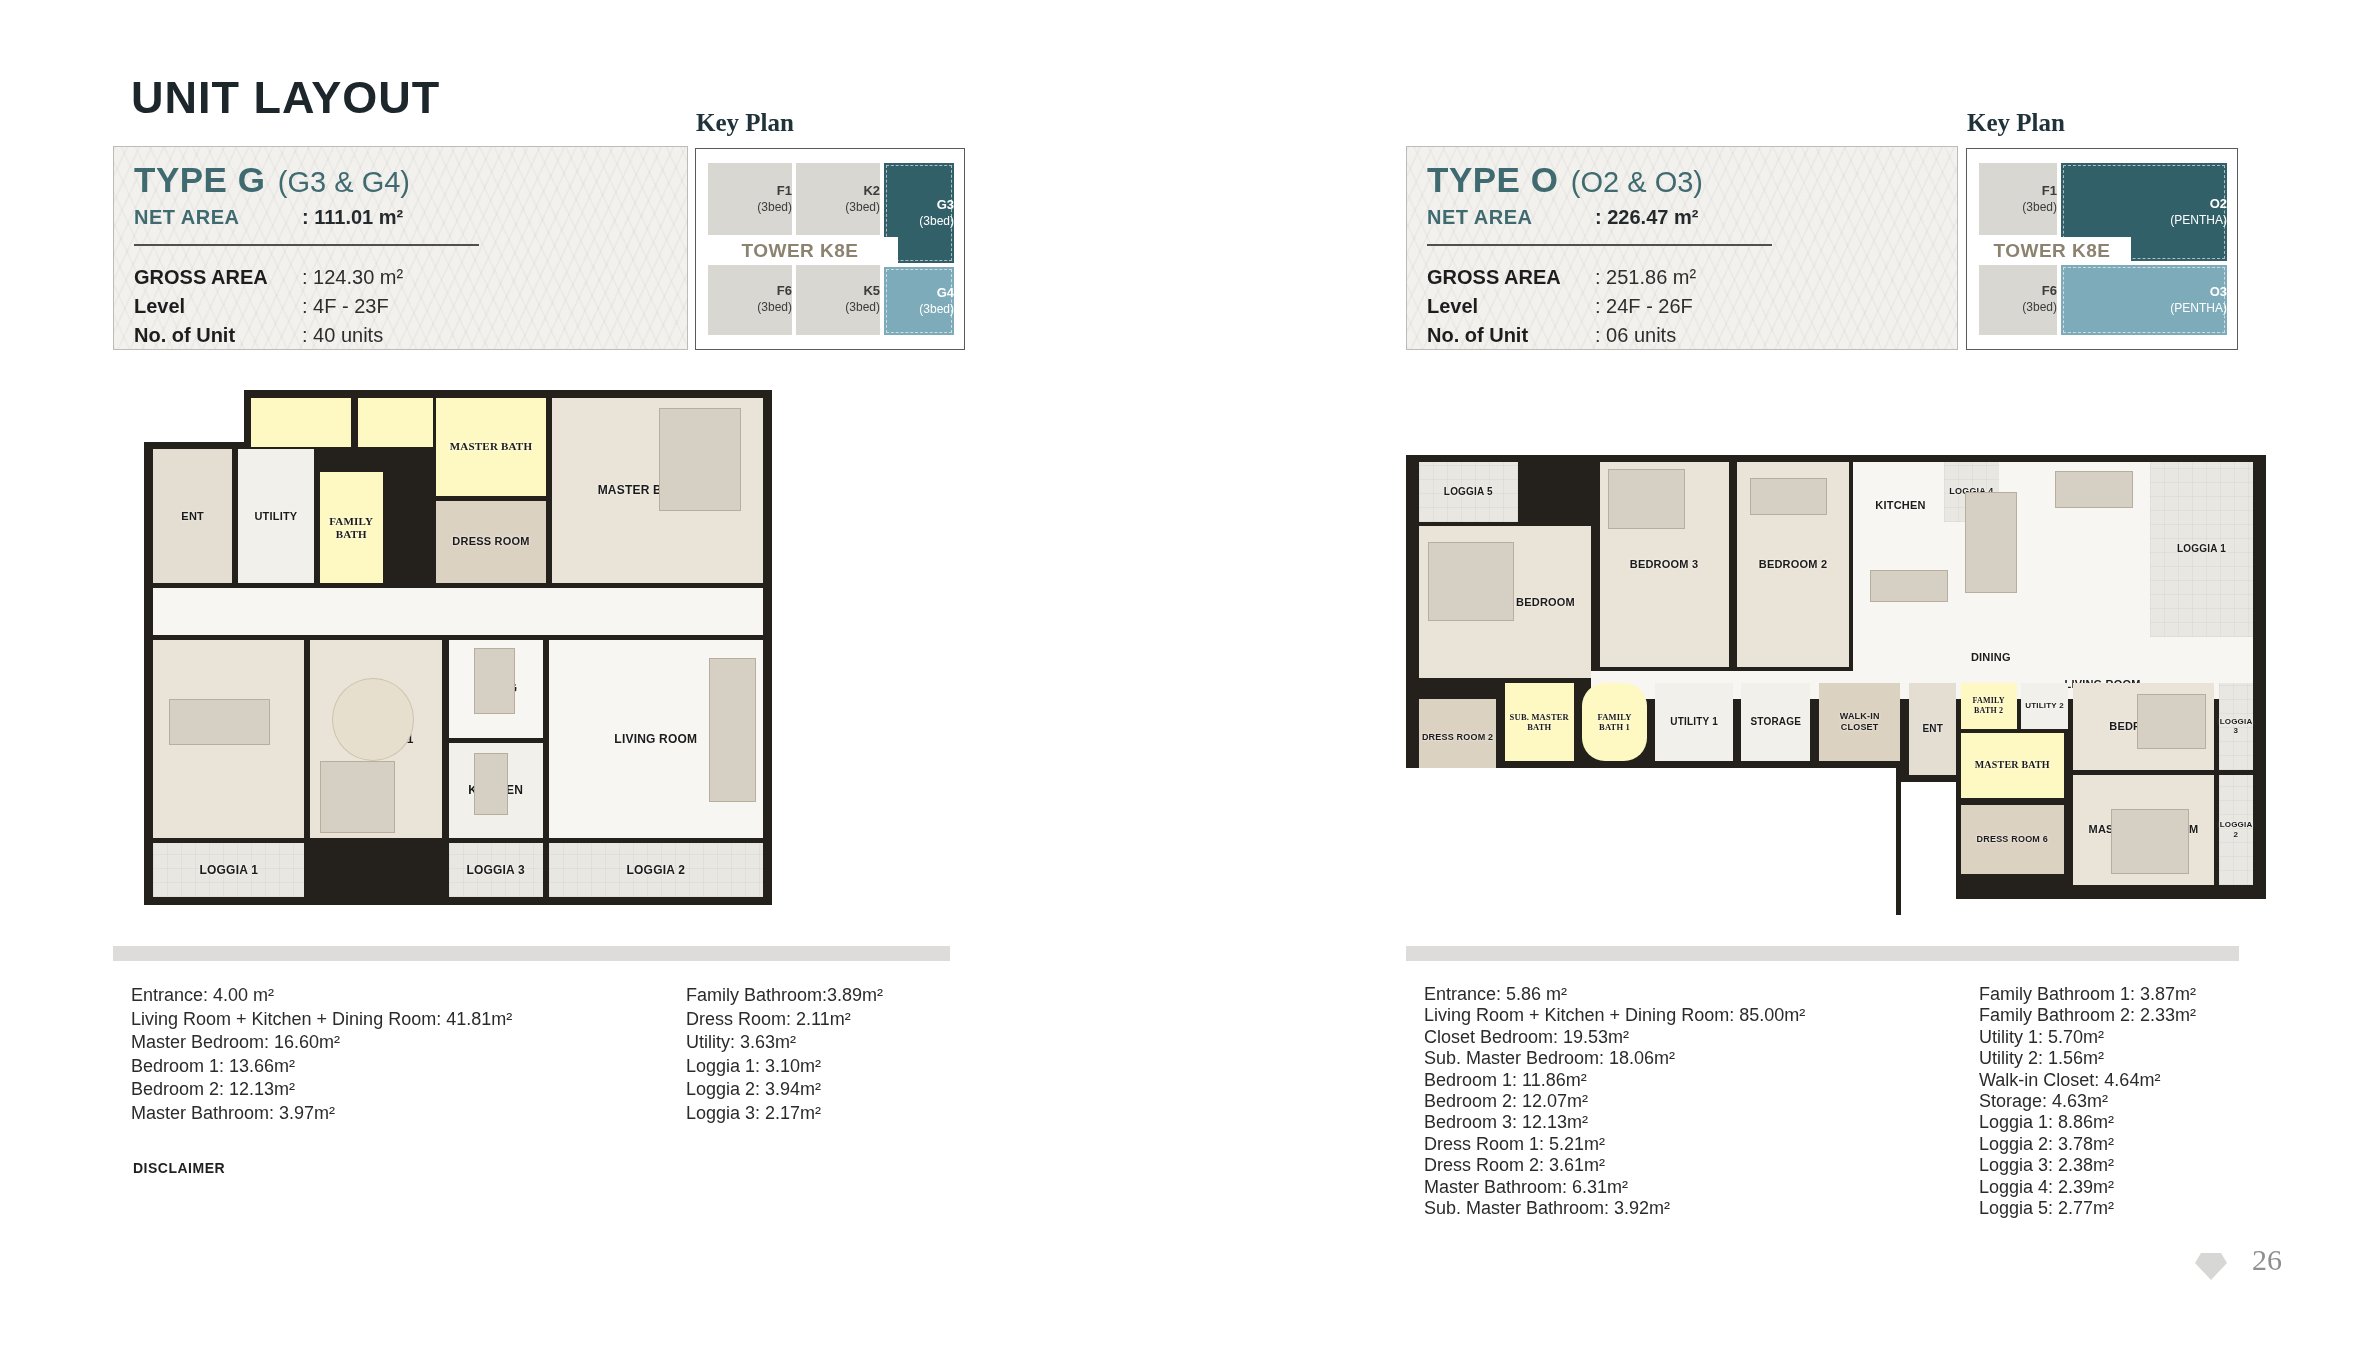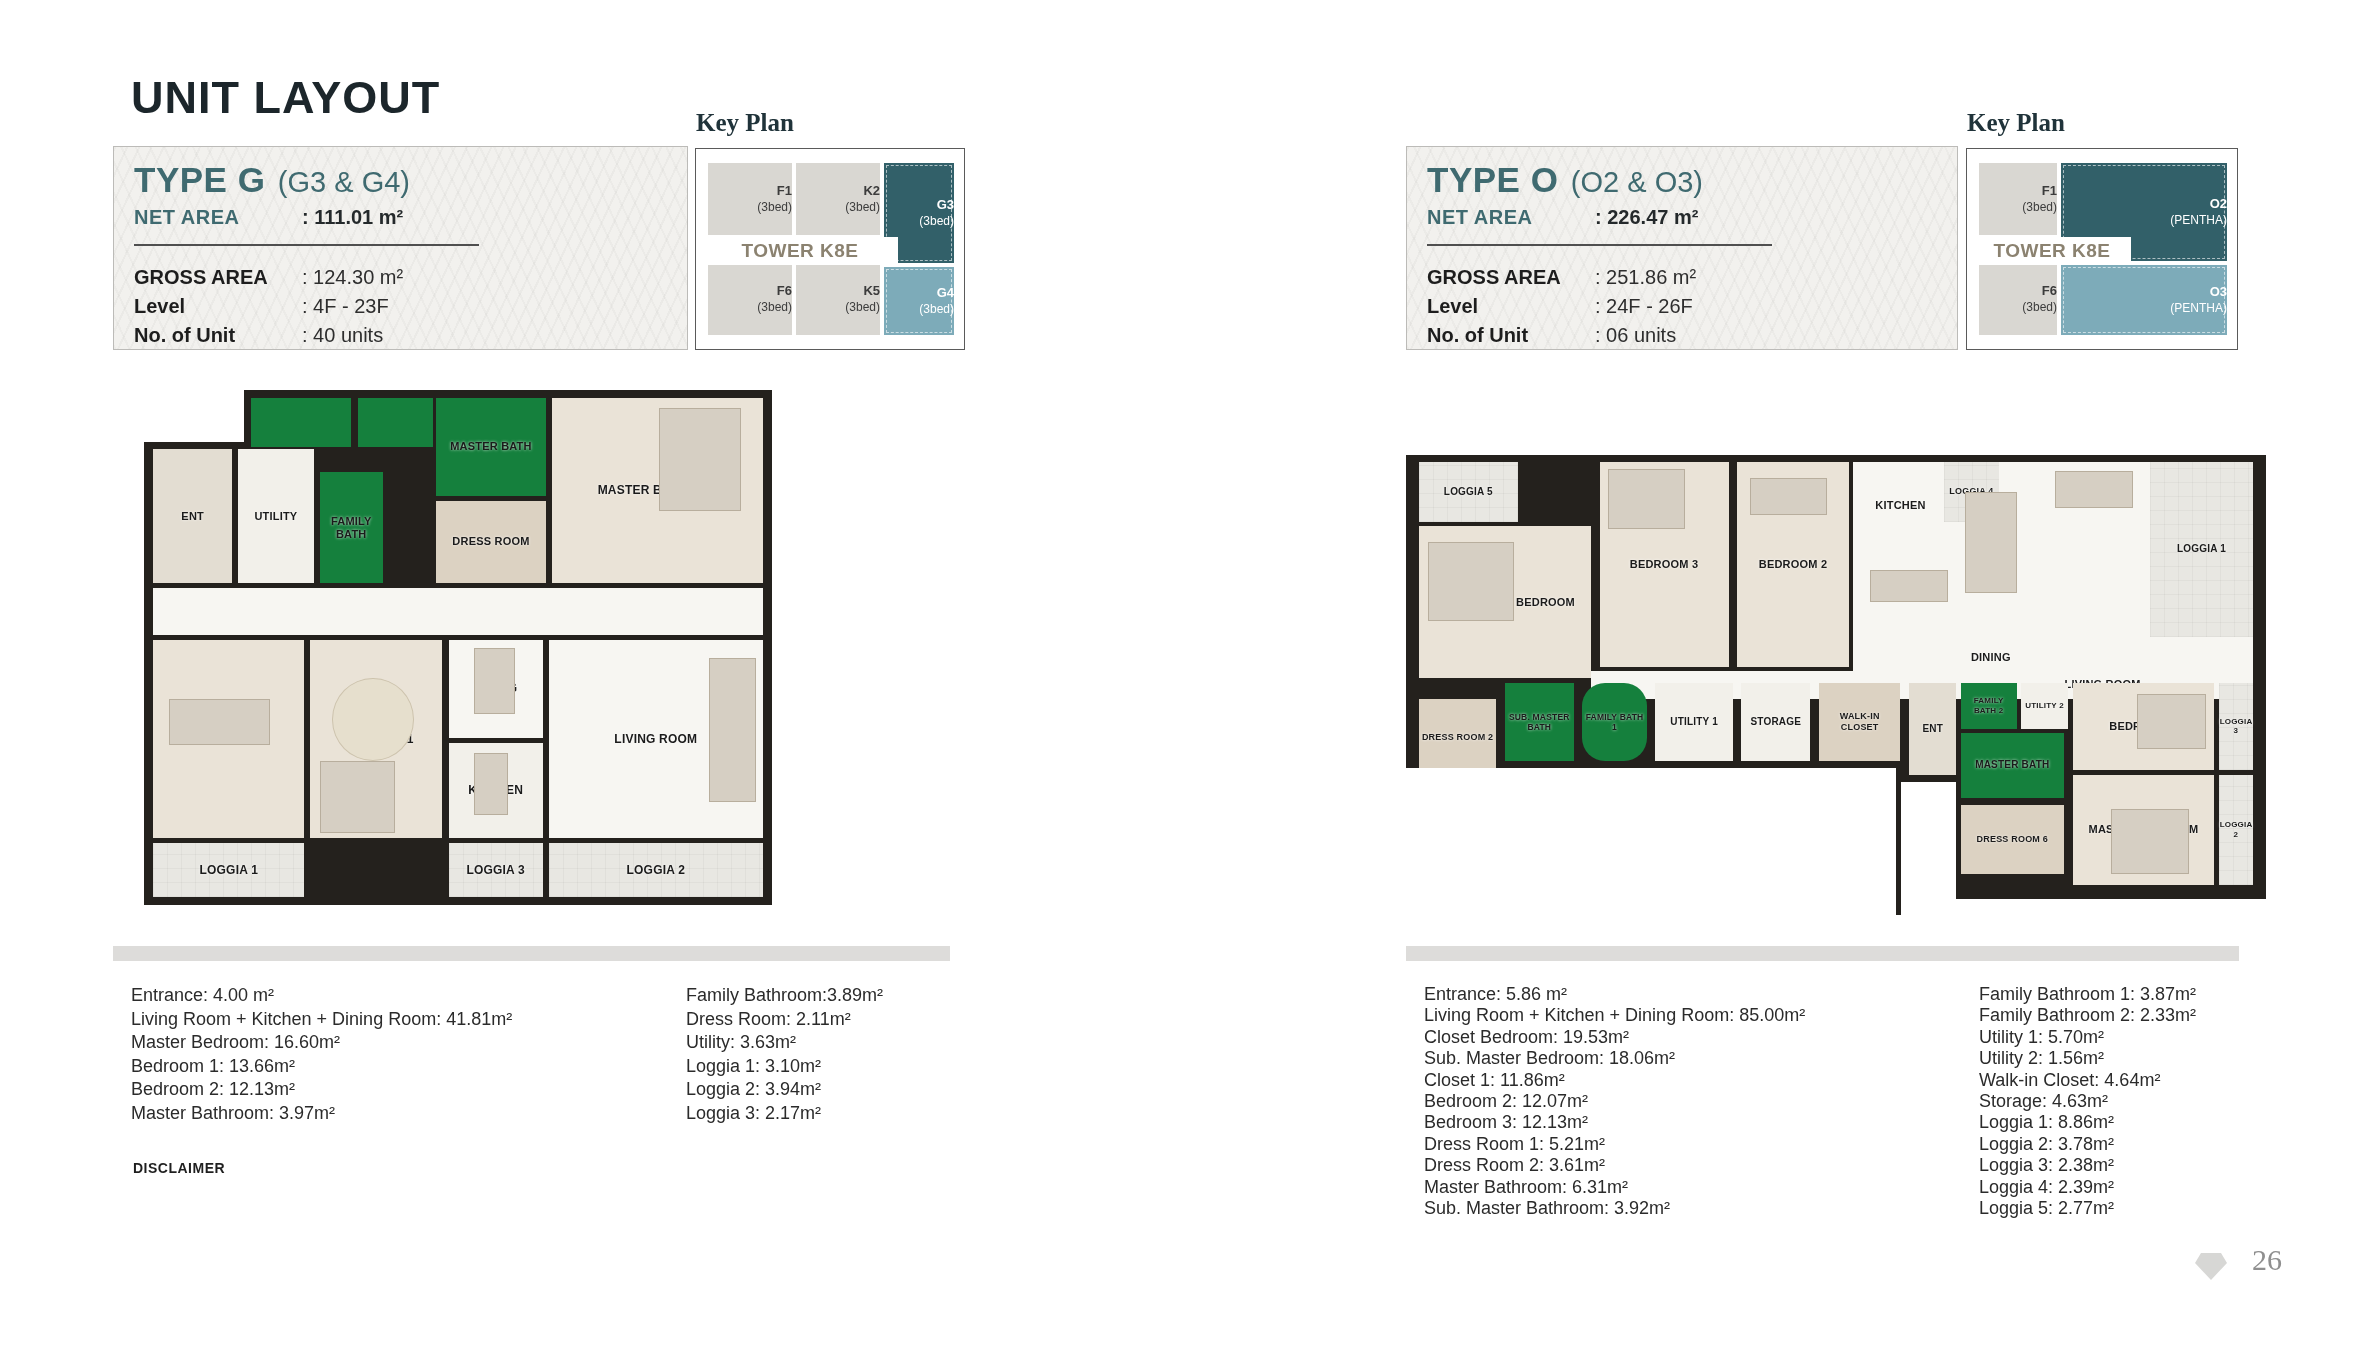--- a/index.html
+++ b/index.html
@@ -44,21 +44,21 @@
   .kp-cell .l2{font-size:12px;}
   .kp-tower{position:absolute;background:#ffffff;display:flex;align-items:center;justify-content:center;
             font-size:19px;font-weight:700;color:var(--tower,#8b8270);letter-spacing:.5px;}
 
   
   .floor-plan{position:absolute;background:var(--wall,#24211d);}
   .room{position:absolute;display:flex;align-items:center;justify-content:center;text-align:center;}
   .room-label{font-weight:700;font-size:12px;color:#1b1b1b;line-height:1.2;letter-spacing:.2px;
               text-shadow:0 0 3px rgba(255,255,255,.85);padding:2px;}
   .r-wood{background:#eae3d7;}
-  .r-bath{background:#15803d;}
+  .r-bath{background:#fef9c3;font-family:Liberation Serif, serif;}
   .r-tile{background:#f2f0ea;}
   .r-loggia{background:#e8e7e2;background-image:repeating-linear-gradient(0deg,rgba(0,0,0,.035) 0 1px,transparent 1px 14px),repeating-linear-gradient(90deg,rgba(0,0,0,.035) 0 1px,transparent 1px 14px);}
   .r-white{background:#f7f6f2;}
   .r-closet{background:#dcd2c2;}
   .r-muted{background:#e3ddd2;}
   .r-cut{background:#ffffff;}
   .r-label{background:transparent;}
   .r-furn{background:#d6cfc3;border:1px solid #b8ae9d;box-sizing:border-box;}
   .r-furn-round{background:#e6dfcd;border:1px solid #cdc3ad;border-radius:50%;box-sizing:border-box;}
 
@@ -332,21 +332,21 @@
         <div class="room r-furn" style="left: 2.5%; top: 19%; width: 10%; height: 17%;"></div>
         <div class="room r-furn" style="left: 85%; top: 52%; width: 8%; height: 12%;"></div>
         <div class="room r-furn" style="left: 82%; top: 77%; width: 9%; height: 14%;"></div>
       </div>
     <div class="shadow-bar" style="width:833px;"></div>
     <div class="dims col1">
         <div class="dim-line">Entrance: 5.86 m²</div>
         <div class="dim-line">Living Room + Kitchen + Dining Room: 85.00m²</div>
         <div class="dim-line">Closet Bedroom: 19.53m²</div>
         <div class="dim-line">Sub. Master Bedroom: 18.06m²</div>
-        <div class="dim-line">Closet 1: 11.86m²</div>
+        <div class="dim-line">Bedroom 1: 11.86m²</div>
         <div class="dim-line">Bedroom 2: 12.07m²</div>
         <div class="dim-line">Bedroom 3: 12.13m²</div>
         <div class="dim-line">Dress Room 1: 5.21m²</div>
         <div class="dim-line">Dress Room 2: 3.61m²</div>
         <div class="dim-line">Master Bathroom: 6.31m²</div>
         <div class="dim-line">Sub. Master Bathroom: 3.92m²</div>
       </div>
     <div class="dims col2">
         <div class="dim-line">Family Bathroom 1: 3.87m²</div>
         <div class="dim-line">Family Bathroom 2: 2.33m²</div>

